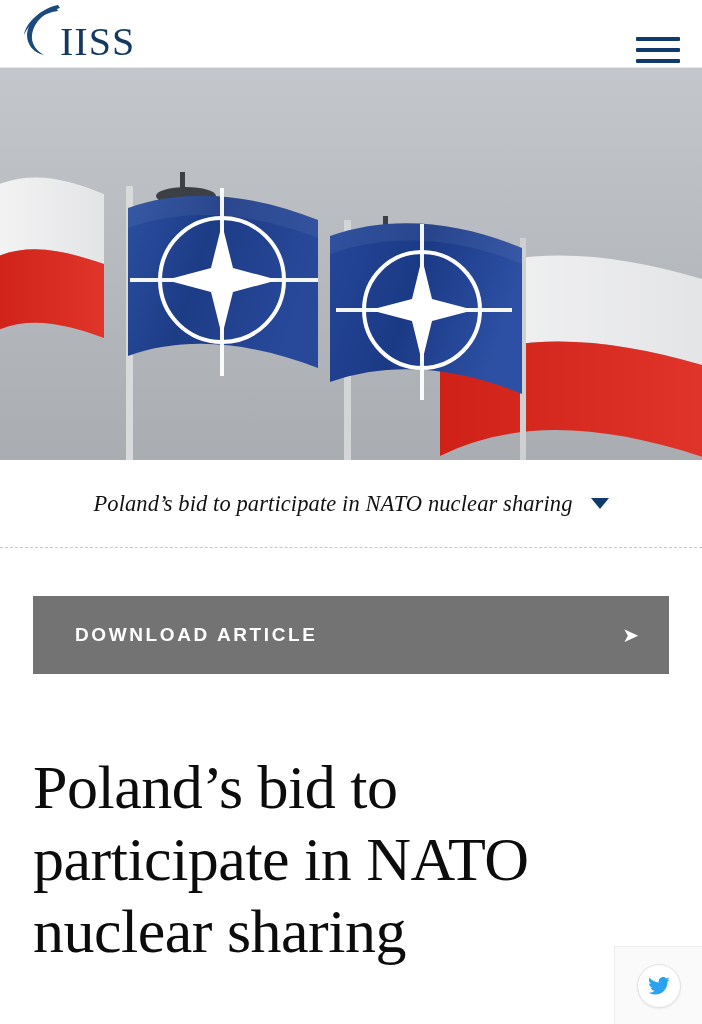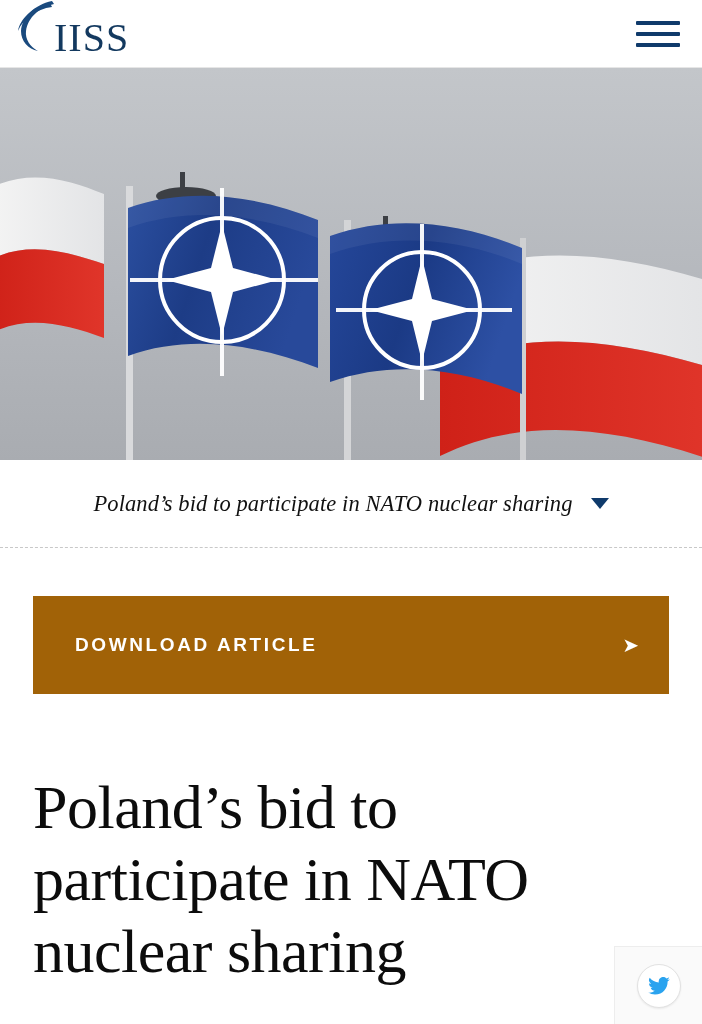--- a/index.html
+++ b/index.html
@@ -11,23 +11,23 @@
     font-family: "Liberation Sans", sans-serif;
   }
 
   
   .header {
     position: relative;
     height: 68px;
     background: #ffffff;
     border-bottom: 1px solid #e6e6e6;
     display: flex;
-    align-items: center;
+    align-items: flex-end;
     justify-content: space-between;
-    padding: 0 22px 0 12px;
+    padding: 0 22px 0 18px;
   }
   .logo {
     display: flex;
     align-items: flex-end;
     height: 58px;
     position: relative;
     top: -4px;
   }
   .logo svg { display: block; }
 
@@ -84,22 +84,22 @@
     border-top: 11px solid #0f3a6b;
     flex: none;
     cursor: pointer;
   }
 
   
   .download-wrap {
     padding: 48px 33px 0 33px;
   }
   .download-btn {
-    height: 98px;
-    background: #a16207;
+    height: 78px;
+    background: #737373;
     display: flex;
     align-items: center;
     justify-content: space-between;
     padding: 0 30px 0 42px;
     cursor: pointer;
     border: none;
     width: 100%;
   }
   .download-label {
     color: #ffffff;

